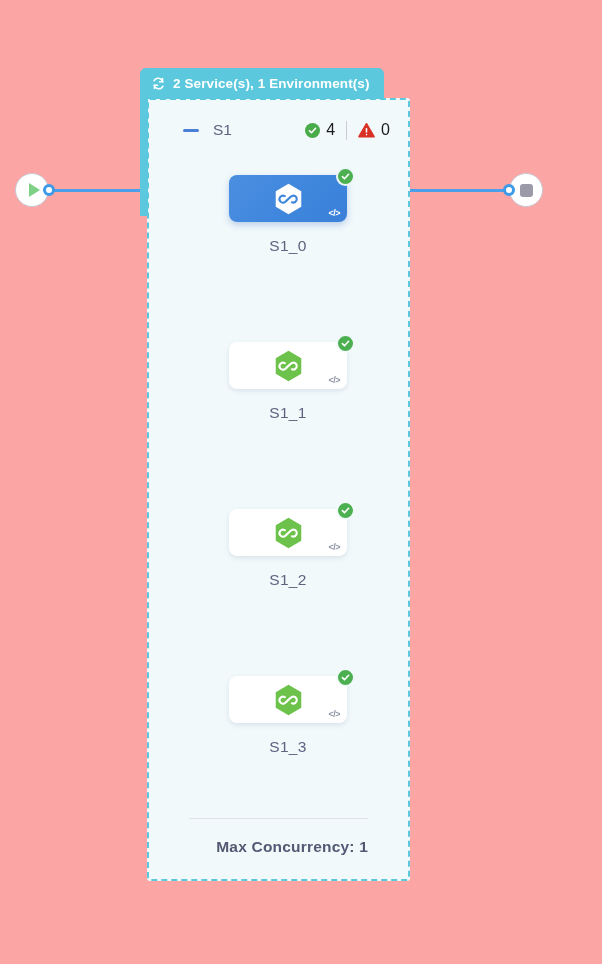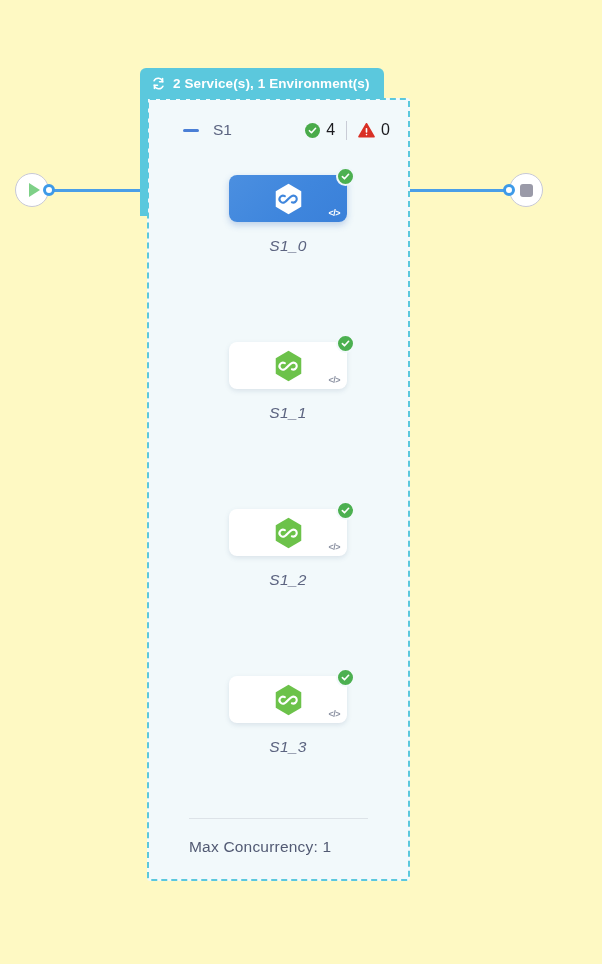--- a/index.html
+++ b/index.html
@@ -11,21 +11,21 @@
     height: 964px;
     background: #eef8fa;
     font-family: "Liberation Sans", sans-serif;
     overflow: hidden;
     position: relative;
   }
 
   #canvas {
     position: absolute;
     inset: 0;
-    background: #fef9c3;
+    background: #fca5a5;
   }
 
   
   .endpoint {
     position: absolute;
     width: 34px;
     height: 34px;
     border-radius: 50%;
     background: #ffffff;
     border: 1.5px solid #c8c9d6;
@@ -222,39 +222,38 @@
     letter-spacing: -0.5px;
     font-family: "Liberation Sans", sans-serif;
   }
   .node.selected .code-icon { color: #ffffff; }
   .node-label {
     margin-top: 15px;
     text-align: center;
     font-size: 15.5px;
     color: #5c6480;
     letter-spacing: 0.3px;
-    font-style: italic;
   }
 
   
   #footer {
     position: absolute;
     left: 40px;
     right: 40px;
     bottom: 23px;
   }
   #footer-divider {
     height: 1px;
     background: #dde3e8;
     margin-bottom: 19px;
   }
   #max-concurrency {
-    text-align: left;
+    text-align: right;
     font-size: 15.5px;
-    font-weight: normal;
+    font-weight: bold;
     color: #525a73;
     letter-spacing: 0.2px;
   }
 </style>
 </head>
 <body>
 
 <div id="canvas">
 
   <div class="conn-line" id="line-left"></div>

